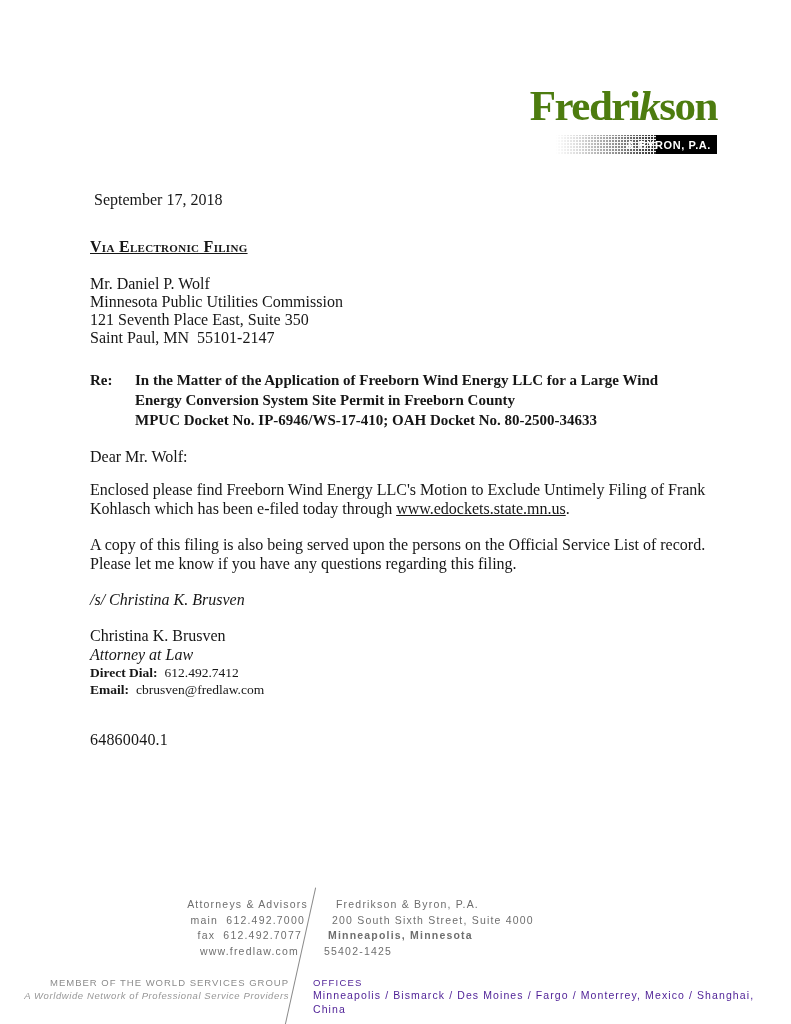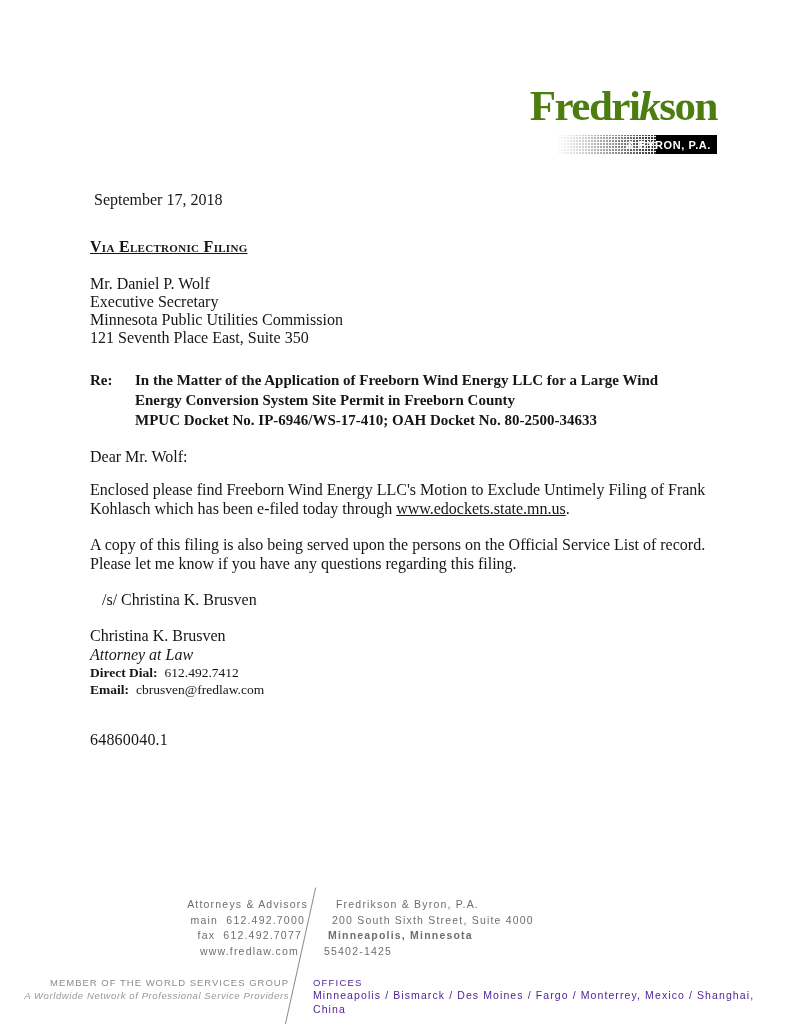--- a/index.html
+++ b/index.html
@@ -50,21 +50,21 @@
     font-variant:small-caps;letter-spacing:.3px;
   }
   .recipient div{line-height:18px;}
   .recipient{margin:0 0 23px;}
   .re-block{display:flex;margin:0 0 17px;font-weight:bold;font-size:15px;line-height:20px;}
   .re-label{width:45px;flex:0 0 45px;}
   .salutation{margin:0 0 14px;}
   .para{margin:0 0 17px;}
   .link-underline{text-decoration:underline;}
   .closing{margin:0 0 18px;}
-  .esig{margin:0 12px 17px;}
+  .esig{font-style:italic;margin:0 0 17px;}
   .signer-name{line-height:19px;}
   .signer-title{font-style:italic;line-height:19px;}
   .contact-line{font-size:13.5px;line-height:17px;}
   .contact-line .lbl{font-weight:bold;}
   .contact-line .val{margin-left:7px;}
   .doc-number{margin-top:32px;font-size:16px;letter-spacing:.2px;}
 
   
   .footer-divider{
     position:absolute;left:300px;top:886px;height:140px;width:0;
@@ -110,23 +110,23 @@
   </div>
 
   <div class="content">
 
     <div class="date" data-bind="letter.date">September 17, 2018</div>
 
     <div class="via" data-bind="letter.via_line">Via Electronic Filing</div>
 
     <div class="recipient">
       <div data-bind="letter.recipient_lines.0">Mr. Daniel P. Wolf</div>
-      <div data-bind="letter.recipient_lines.1">Executive Secretary</div>
       <div data-bind="letter.recipient_lines.2">Minnesota Public Utilities Commission</div>
       <div data-bind="letter.recipient_lines.3">121 Seventh Place East, Suite 350</div>
+      <div data-bind="letter.recipient_lines.4">Saint Paul, MN  55101-2147</div>
     </div>
 
     <div class="re-block">
       <div class="re-label" data-bind="letter.re.label">Re:</div>
       <div class="re-content">
         <div data-bind="letter.re.lines.0">In the Matter of the Application of Freeborn Wind Energy LLC for a Large Wind</div>
         <div data-bind="letter.re.lines.1">Energy Conversion System Site Permit in Freeborn County</div>
         <div data-bind="letter.re.lines.2">MPUC Docket No. IP-6946/WS-17-410; OAH Docket No. 80-2500-34633</div>
       </div>
     </div>

